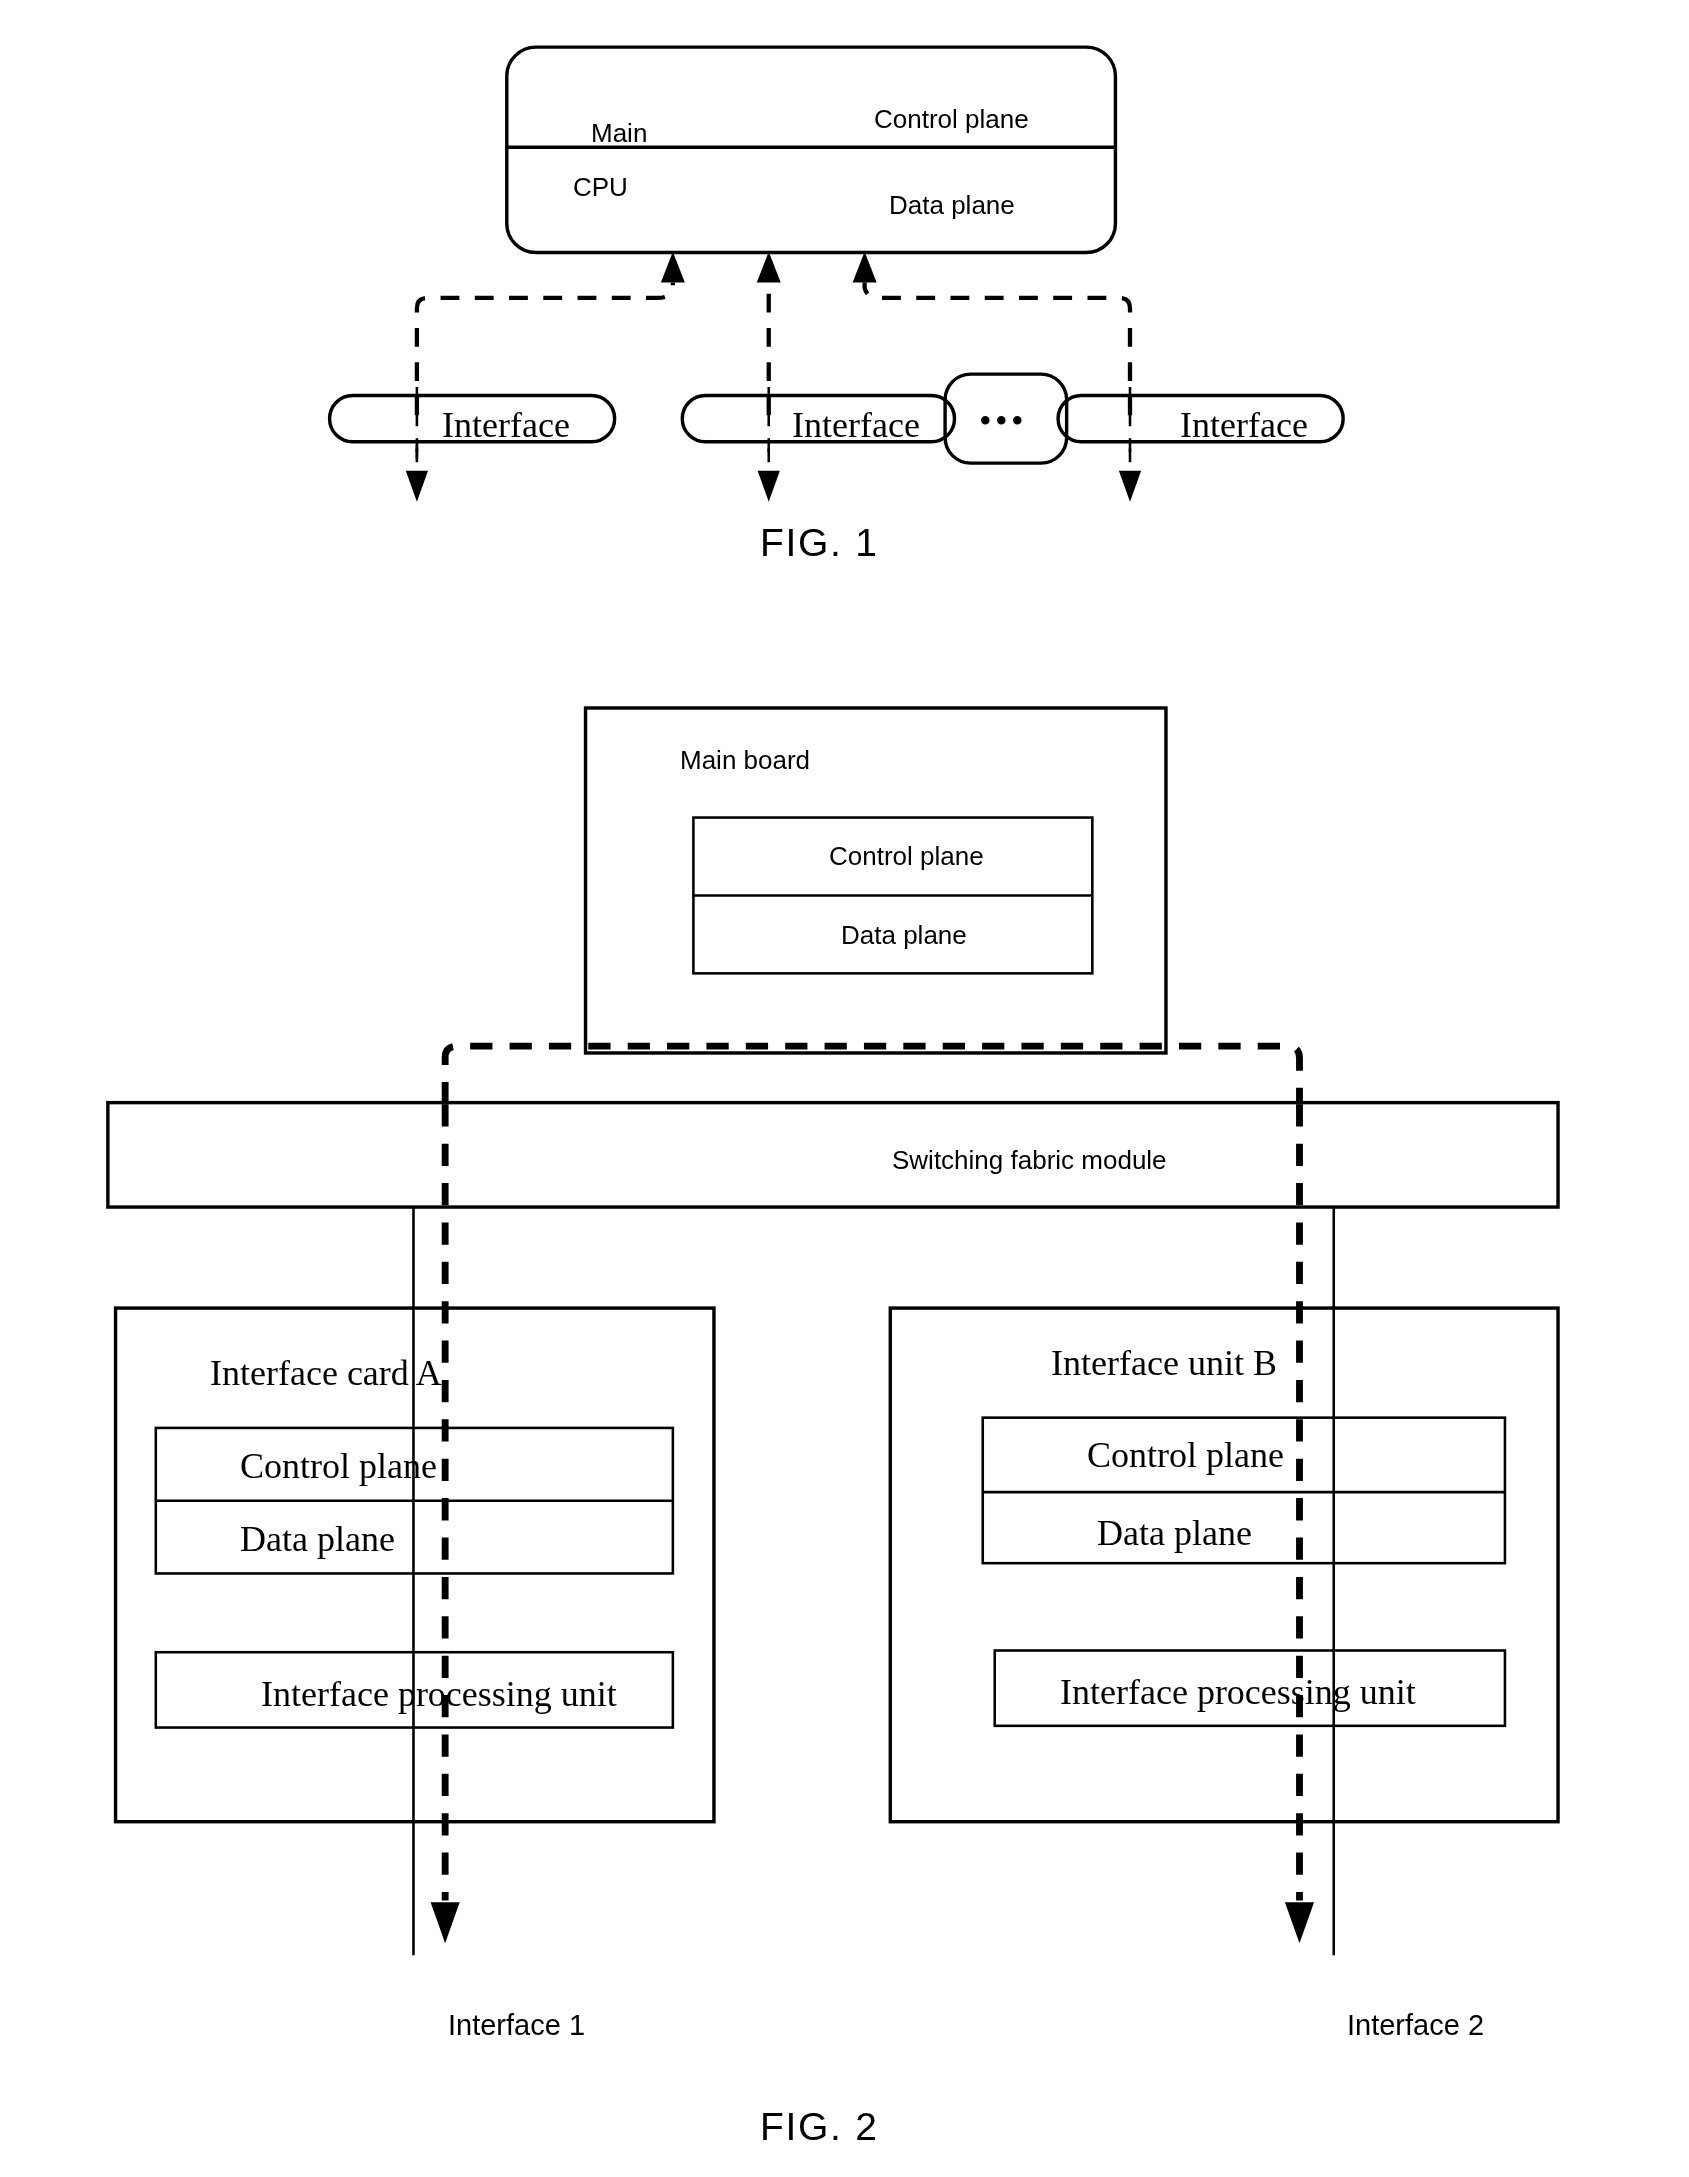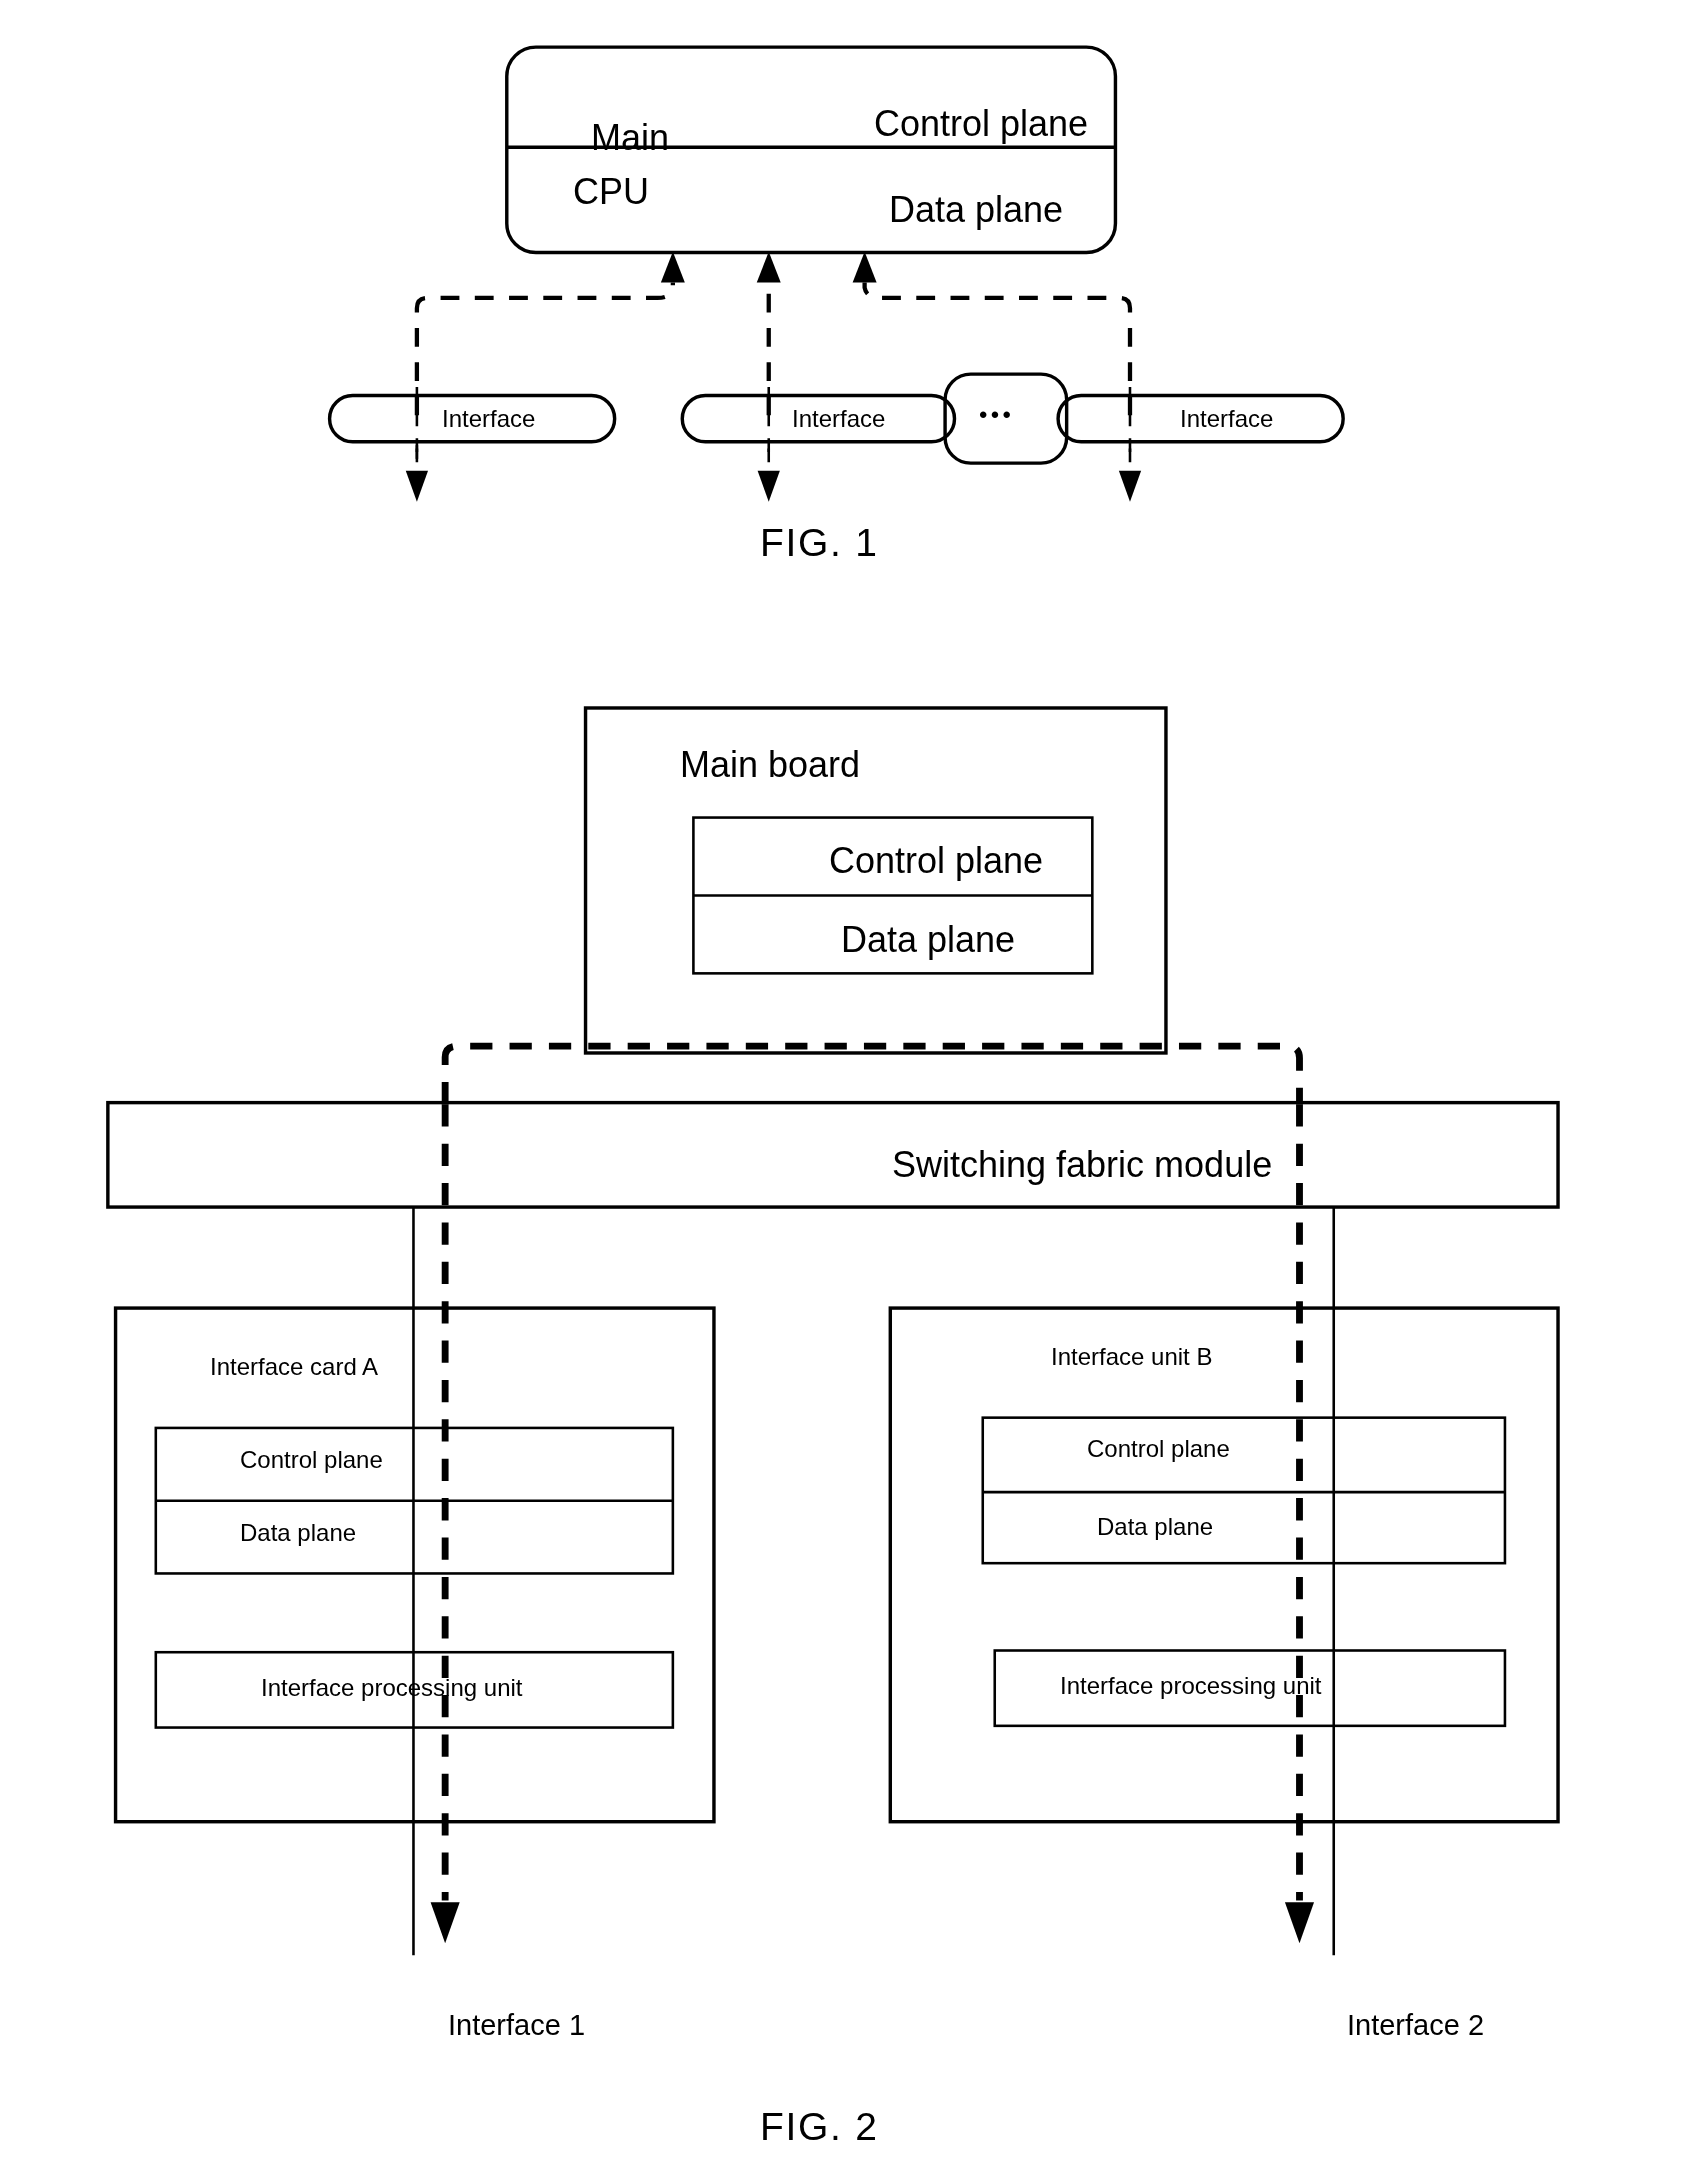--- a/index.html
+++ b/index.html
@@ -62,22 +62,22 @@
     stroke: none;
   }
   .lbl {
     position: absolute;
     font-family: "Liberation Sans", sans-serif;
     color: #000000;
     white-space: nowrap;
     line-height: 1;
   }
   .lbl-28 { font-size: 29px; }
-  .lbl-30 { font-size: 24px; }
-  .lbl-32 { font-size: 36px; }
+  .lbl-30 { font-size: 36px; font-family: Liberation Serif, serif; }
+  .lbl-32 { font-size: 26px; }
   .lbl-fig { font-size: 39px; letter-spacing: 1.7px; }
 </style>
 </head>
 <body>
 
 <div id="figure-root">
 
   <svg class="diagram" viewBox="0 0 1973 2543">
 
     <g>

